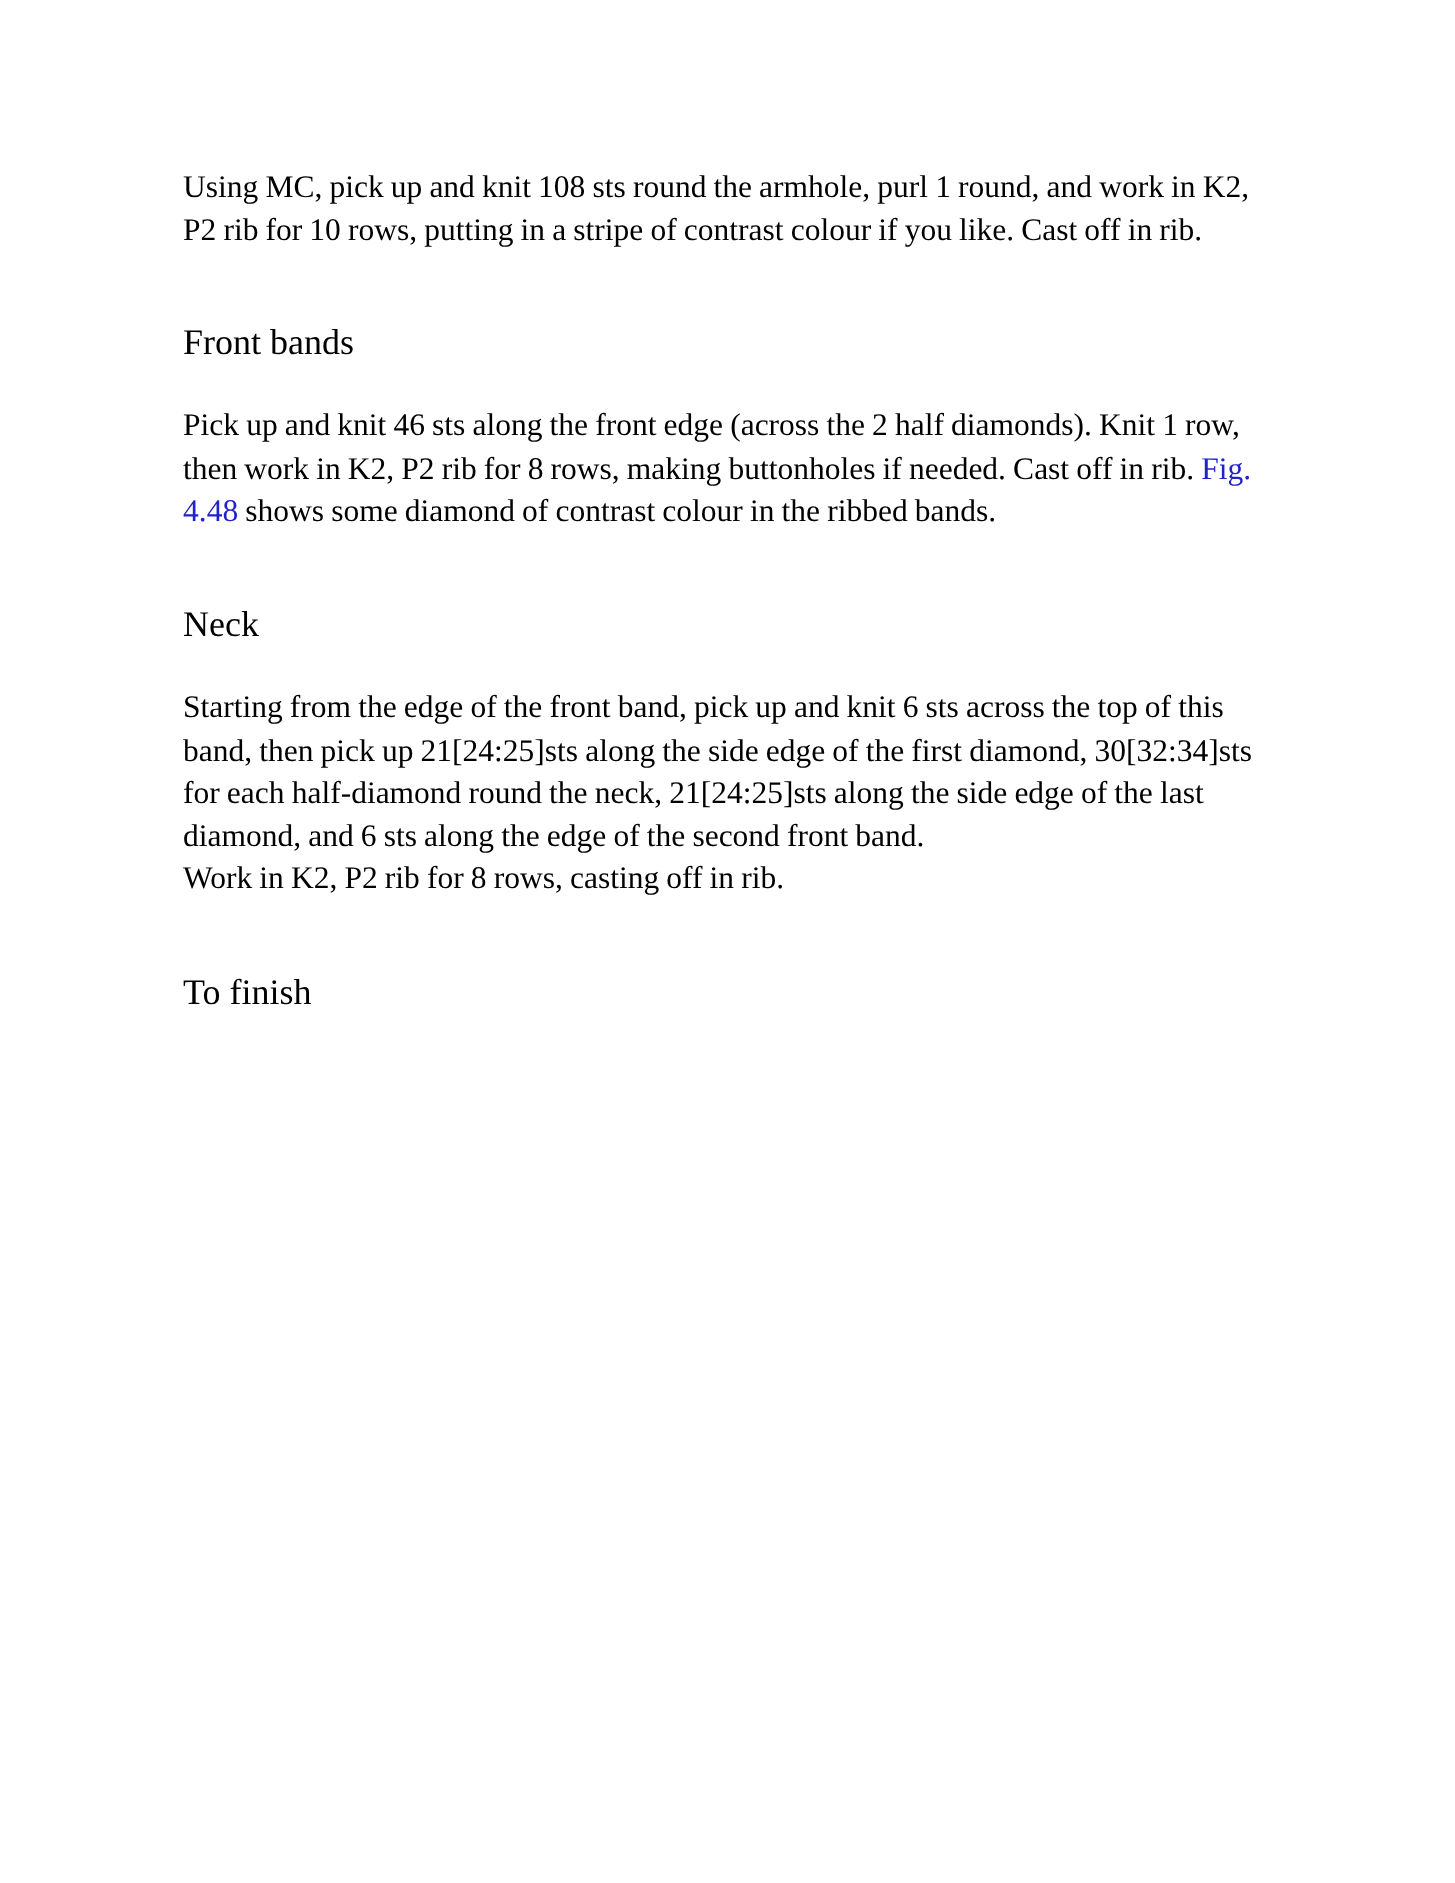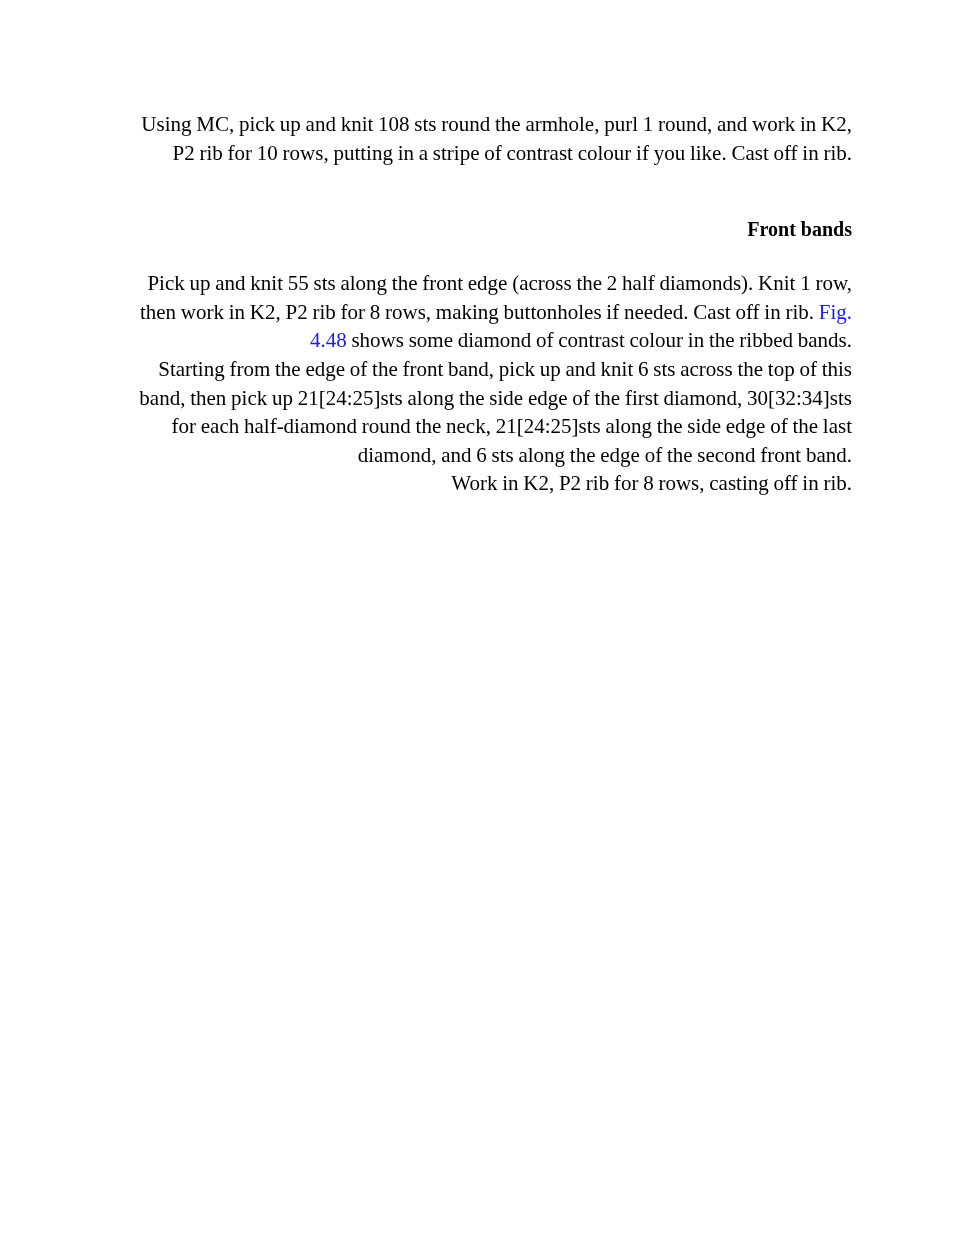--- a/index.html
+++ b/index.html
@@ -8,60 +8,61 @@
     background: #ffffff;
   }
   .page {
     position: relative;
     width: 970px;
     height: 991px;
     background: #ffffff;
     overflow: hidden;
     font-family: "Liberation Serif", "DejaVu Serif", serif;
     color: #000000;
-    text-align: right;
   }
   .content {
     position: absolute;
     top: 0;
     left: 122px;
     width: 730px;
   }
   .body-para {
     font-size: 21px;
     line-height: 28.6px;
     margin: 0;
     word-spacing: -0.5px;
   }
   .first-para {
     margin-top: 110px;
   }
   .section-heading {
-    font-size: 20px;
+    font-size: 24px;
     line-height: 30px;
-    font-weight: bold;
+    font-weight: normal;
     margin: 47px 0 25px 0;
   }
   .fig-link {
     color: #2222cc;
     text-decoration: none;
     cursor: pointer;
   }
 </style>
 </head>
 <body>
 
 <div class="page">
   <div class="content">
 
     <p class="body-para first-para">Using MC, pick up and knit 108 sts round the armhole, purl 1 round, and work in K2, P2 rib for 10 rows, putting in a stripe of contrast colour if you like. Cast off in rib.</p>
 
     <h2 class="section-heading">Front bands</h2>
 
-    <p class="body-para"><span>Pick up and knit 55 sts along the front edge (across the 2 half diamonds). Knit 1 row, then work in K2, P2 rib for 8 rows, making buttonholes if needed. Cast off in rib. </span><a class="fig-link">Fig. 4.48</a><span> shows some diamond of contrast colour in the ribbed bands.</span></p>
+    <p class="body-para"><span>Pick up and knit 46 sts along the front edge (across the 2 half diamonds). Knit 1 row, then work in K2, P2 rib for 8 rows, making buttonholes if needed. Cast off in rib. </span><a class="fig-link">Fig. 4.48</a><span> shows some diamond of contrast colour in the ribbed bands.</span></p>
 
+    <h2 class="section-heading">Neck</h2>
 
     <p class="body-para"><span>Starting from the edge of the front band, pick up and knit 6 sts across the top of this band, then pick up 21[24:25]sts along the side edge of the first diamond, 30[32:34]sts for each half-diamond round the neck, 21[24:25]sts along the side edge of the last diamond, and 6 sts along the edge of the second front band.</span><br><span>Work in K2, P2 rib for 8 rows, casting off in rib.</span></p>
 
+    <h2 class="section-heading">To finish</h2>
 
 
   </div>
 </div>
 
 </body></html>

